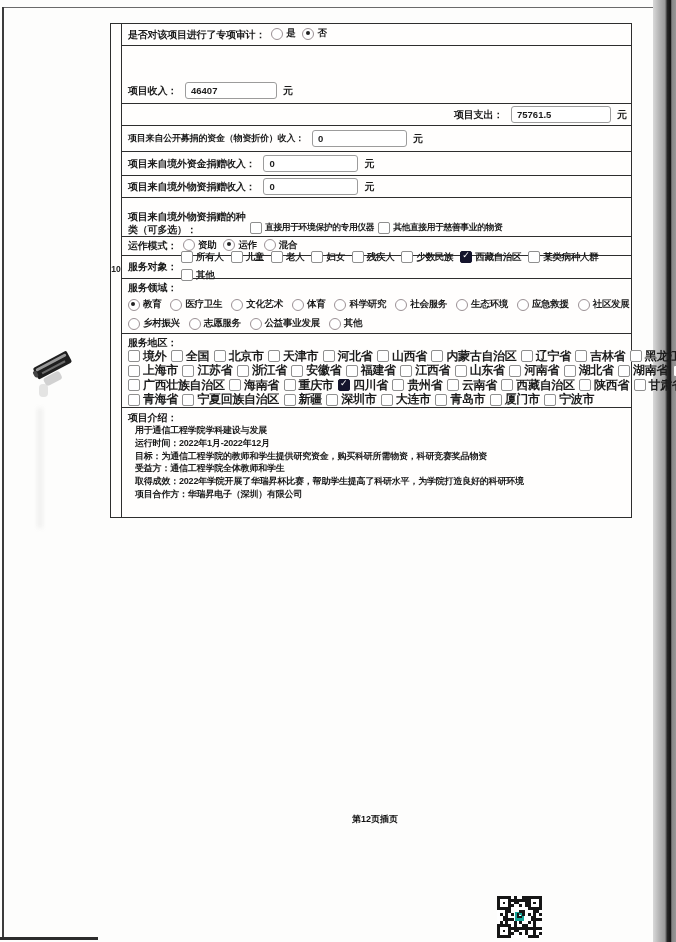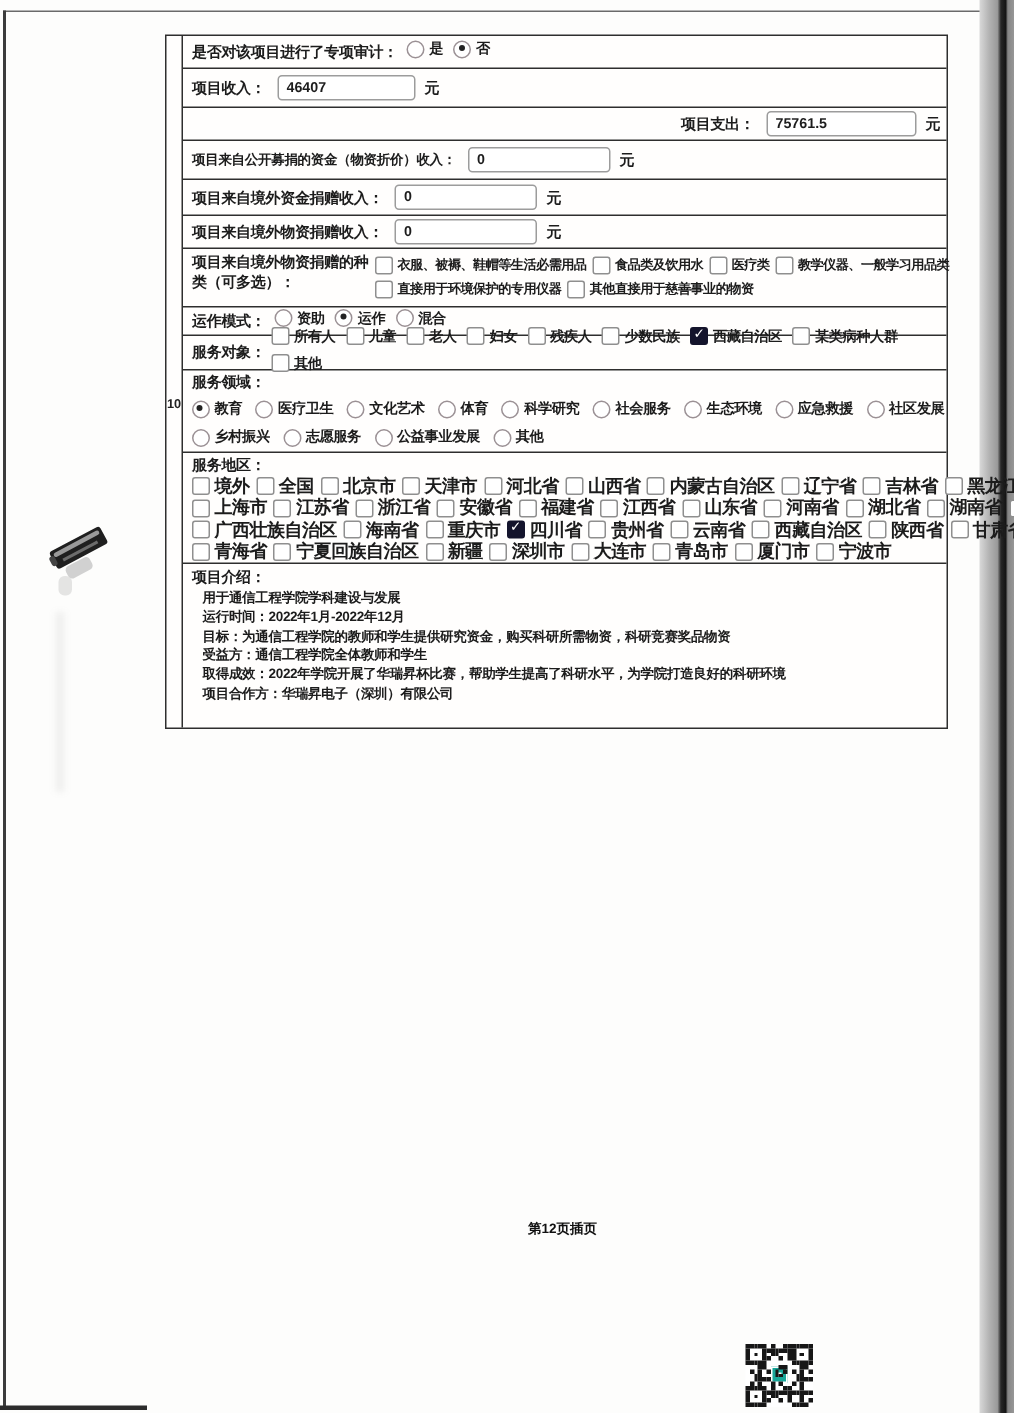--- a/index.html
+++ b/index.html
@@ -29,26 +29,26 @@
   .opt{display:inline-flex;align-items:center;margin-right:7px;white-space:nowrap;}
   .opt .ot{font-size:9.5px;font-weight:bold;margin-left:3px;letter-spacing:-0.3px;}
   .cbx{width:10px;height:10px;border:1px solid #8f8f8f;border-radius:2px;background:#fff;display:inline-block;position:relative;flex:none;}
   .cbx.on{background:#14142c;border-color:#14142c;}
   .cbx.on::after{content:"\2713";position:absolute;left:1px;top:-2px;color:#fff;font-size:9px;font-weight:bold;}
   .rad{width:10px;height:10px;border:1px solid #9b9195;border-radius:50%;background:#fff;display:inline-block;position:relative;flex:none;}
   .rad.on::after{content:"";position:absolute;left:2.2px;top:2.2px;width:4px;height:4px;border-radius:50%;background:#222;}
   
   .r-name{height:23px;}
   .r-audit{height:22px;}
-  .r-income{height:26px;}
+  .r-income{height:26px;margin-top:32px;}
   .r-expense{height:22px;justify-content:flex-end;}
   .r-public{height:26px;}
   .r-ofund{height:24px;}
   .r-ogoods{height:22px;}
-  .r-types{height:39px;display:flex;align-items:flex-start;padding-top:3px;}
+  .r-types{height:39px;display:flex;align-items:flex-end;padding-top:3px;}
   .r-types .lblwrap{width:122px;flex:none;font-size:10px;font-weight:bold;line-height:13px;white-space:normal;letter-spacing:-0.2px;}
   .r-types .optlines .opt{margin-right:4px;}
   .r-types .optlines .ot{font-size:8.8px;letter-spacing:-0.4px;}
   .optline{height:16px;display:flex;align-items:center;}
   .r-mode{height:19px;}
   .r-target{height:23px;}
   .r-target .opt .ot{font-size:9.5px;}
   .r-field{height:55px;padding-top:2px;}
   .r-field .lbl{display:block;line-height:14px;}
   .r-field .optline{height:19px;}
@@ -135,38 +135,20 @@
 
     <div class="row r-ogoods flexrow">
       <span class="lbl">项目来自境外物资捐赠收入：</span>
       <input class="ibox" style="width: 95px;" readonly="" value="0">
       <span class="unit">元</span>
     </div>
 
     <div class="row r-types">
       <div class="lblwrap">项目来自境外物资捐赠的种类（可多选）：</div>
       <div class="optlines">
-        <div class="optline">
-            <span class="opt">
-              <span class="cbx"></span>
-              <span class="ot">衣服、被褥、鞋帽等生活必需用品</span>
-            </span>
-            <span class="opt">
-              <span class="cbx"></span>
-              <span class="ot">食品类及饮用水</span>
-            </span>
-            <span class="opt">
-              <span class="cbx"></span>
-              <span class="ot">医疗类</span>
-            </span>
-            <span class="opt">
-              <span class="cbx"></span>
-              <span class="ot">教学仪器、一般学习用品类</span>
-            </span>
-          </div>
         <div class="optline">
             <span class="opt">
               <span class="cbx"></span>
               <span class="ot">直接用于环境保护的专用仪器</span>
             </span>
             <span class="opt">
               <span class="cbx"></span>
               <span class="ot">其他直接用于慈善事业的物资</span>
             </span>
           </div>

